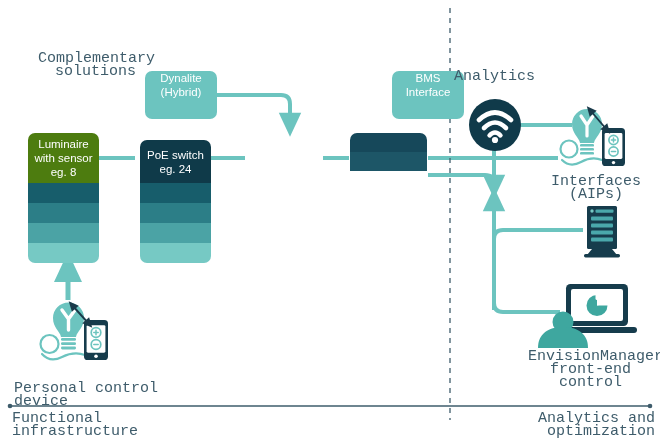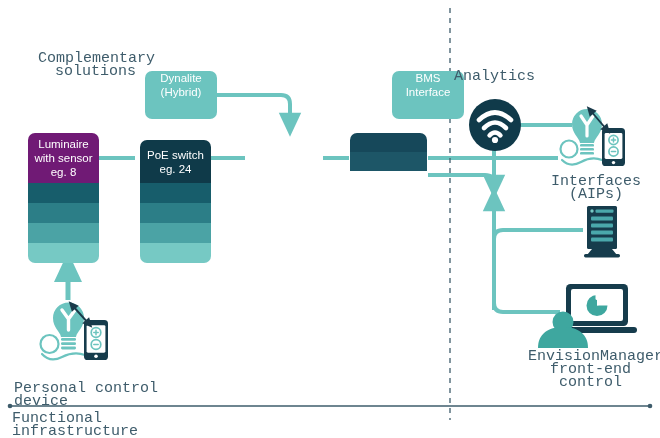--- a/index.html
+++ b/index.html
@@ -116,21 +116,21 @@
     <path d="M560,312 L503,312 Q494,312 494,303 L494,295" stroke="#6cc4bf" stroke-width="4" fill="none"></path>
 
     <line x1="516" y1="125" x2="572" y2="125" stroke="#6cc4bf" stroke-width="4"></line>
 
     <line x1="450" y1="8" x2="450" y2="420" stroke="#3e5c6b" stroke-width="1.3" stroke-dasharray="5 5"></line>
 
     <line x1="10" y1="406" x2="650" y2="406" stroke="#3e5c6b" stroke-width="1.3" marker-start="url(#axisDot)" marker-end="url(#axisDot)"></line>
   </svg>
 
   <div class="node-box" style="left:28px; top:133px; width:71px; height:130px;">
-    <div class="band band-head" style="height:50px; background:#701a75;">
+    <div class="band band-head" style="height:50px; background:#4d7c0f;">
       <div class="node-title">Luminaire
 with sensor
 eg. 8</div>
     </div>
     <div class="band" style="height:20px; background:#175d6b;"></div>
     <div class="band" style="height:20px; background:#2c7e87;"></div>
     <div class="band" style="height:20px; background:#4ba3a5;"></div>
     <div class="band" style="height:20px; background:#76c9c4;"></div>
   </div>
 
@@ -269,14 +269,15 @@
       </g>
 
       <path d="M36,17 L53,36" stroke="#1a3a4a" stroke-width="1.9" fill="none" marker-start="url(#arrDarkBack)" marker-end="url(#arrDark)"></path>
     </svg>
   </div>
 
   <div class="plain-label left-align" style="left:14px; top:382px; width:160px;">Personal control device</div>
 
   <div class="plain-label left-align" style="left:12px; top:412px; width:200px;">Functional infrastructure</div>
 
+  <div class="plain-label" style="left:525px; top:412px; width:130px; text-align:right;">Analytics and optimization</div>
 
 </div>
 
 </body></html>

